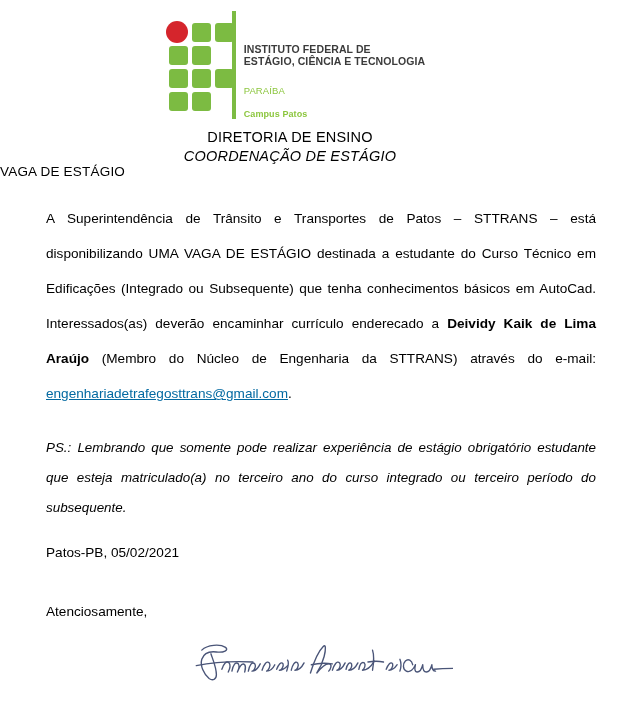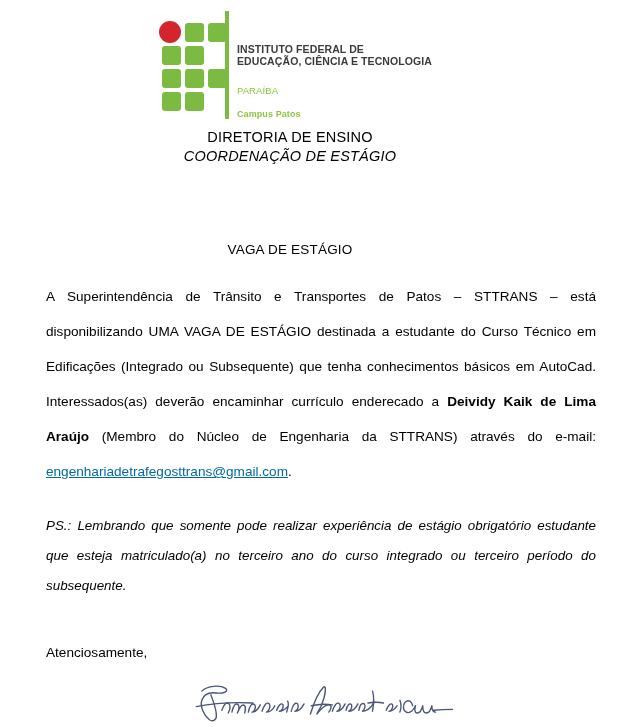--- a/index.html
+++ b/index.html
@@ -112,23 +112,22 @@
   }
   .dept-line-2 {
     font-size: 14.5px;
     font-style: italic;
     letter-spacing: 0.2px;
     margin-top: 3px;
   }
 
   
   .doc-title {
-    text-align: center;
+    text-align: left;
     font-size: 13.5px;
-    margin-top: 78px;
     letter-spacing: 0.2px;
   }
 
   
   .body-block {
     margin: 0 46px 0 46px;
     width: 550px;
   }
   .para {
     text-align: justify;
@@ -185,41 +184,42 @@
         <span class="sq r2c2"></span>
         <span class="sq r3c1"></span>
         <span class="sq r3c2"></span>
         <span class="sq r3c3"></span>
         <span class="sq r4c1"></span>
         <span class="sq r4c2"></span>
       </div>
 
       <div class="logo-text">
         <div class="lt-line1">INSTITUTO FEDERAL DE</div>
-        <div class="lt-line2">EDUCAÇÃO, CIÊNCIA E TECNOLOGIA</div>
+        <div class="lt-line2">ESTÁGIO, CIÊNCIA E TECNOLOGIA</div>
         <div class="lt-line3">PARAÍBA</div>
         <div class="lt-line4">Campus Patos</div>
       </div>
 
     </div>
   </div>
 
   <div class="dept">
     <div class="dept-line-1">DIRETORIA DE ENSINO</div>
     <div class="dept-line-2">COORDENAÇÃO DE ESTÁGIO</div>
   </div>
 
   <div class="doc-title">VAGA DE ESTÁGIO</div>
 
   <div class="body-block">
 
     <p class="para para-main"><span>A Superintendência de Trânsito e Transportes de Patos – STTRANS – está disponibilizando UMA VAGA DE ESTÁGIO destinada a estudante do Curso Técnico em Edificações (Integrado ou Subsequente) que tenha conhecimentos básicos em AutoCad. Interessados(as) deverão encaminhar currículo enderecado a </span><span class="b">Deividy Kaik de Lima Araújo</span><span> (Membro do Núcleo de Engenharia da STTRANS) através do e-mail: </span><a class="maillink" href="#">engenhariadetrafegosttrans@gmail.com</a><span>.</span></p>
 
     <p class="para para-ps">PS.: Lembrando que somente pode realizar experiência de estágio obrigatório estudante que esteja matriculado(a) no terceiro ano do curso integrado ou terceiro período do subsequente.</p>
 
+    <div class="date-line">Patos-PB, 05/02/2021</div>
 
     <div class="closing-line">Atenciosamente,</div>
 
     <div class="sig-block">
       <svg class="sig-img" viewBox="0 0 290 46" xmlns="http://www.w3.org/2000/svg">
         <g fill="none" stroke="#4a5578" stroke-width="1.5" stroke-linecap="round" stroke-linejoin="round">
           <path d="M14 10 C20 4, 34 3, 40 7 C44 10, 38 13, 30 12 C22 11, 16 14, 14 20
                    C12 27, 16 36, 22 41 C26 44, 30 42, 30 37 C30 29, 26 20, 24 14"></path>
           <path d="M8 27 C28 23, 50 22, 70 23"></path>
           <path d="M36 31 C38 25, 41 21, 44 24 C46 27, 44 32, 43 34"></path>

